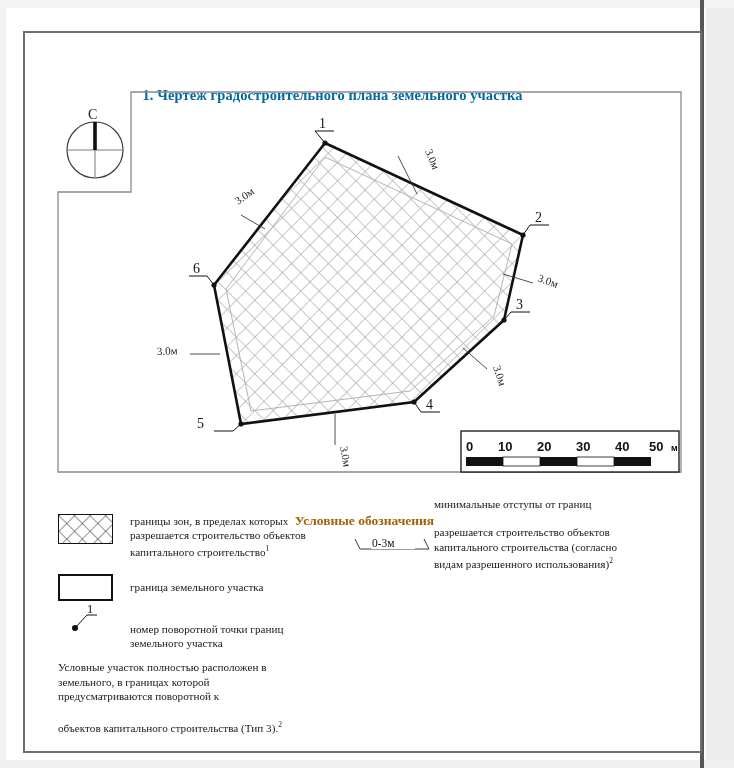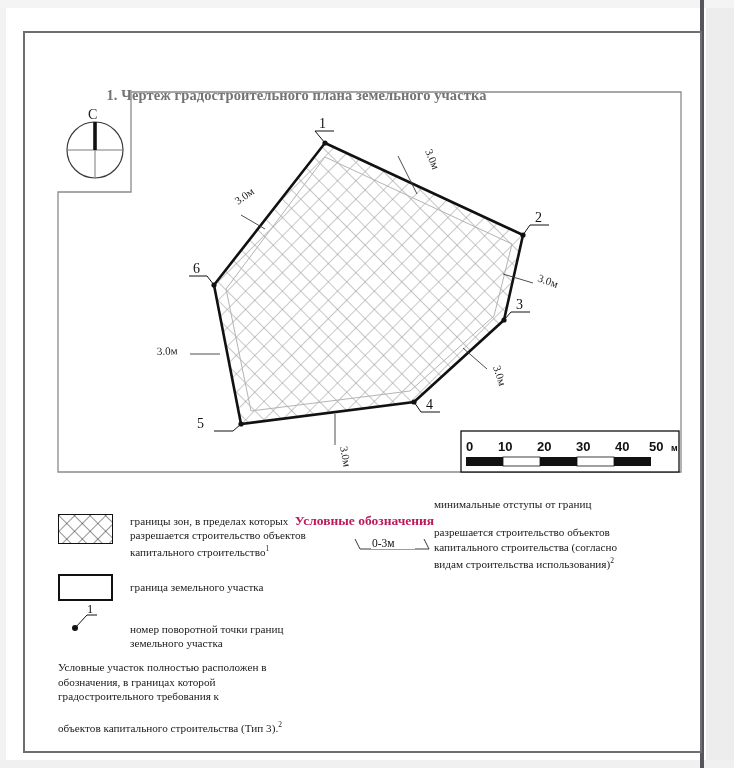--- a/index.html
+++ b/index.html
@@ -25,32 +25,33 @@
   #spine{
     position:absolute;left:700px;top:0;width:4px;height:768px;
     background:#55555a;
   }
   #topband{position:absolute;left:0;top:0;width:734px;height:8px;background:#f4f4f4;}
   #bottomband{position:absolute;left:0;top:760px;width:734px;height:8px;background:#f0f0f0;}
 
   .title{
     position:absolute;left:0;top:54px;width:543px;
     text-align:center;
-    font-weight:bold;font-size:14.5px;color:#737373;
+    font-weight:bold;font-size:14.5px;color:#0369a1;
     letter-spacing:.1px;
+    padding-left:36px;
   }
 
   
   #drawwrap{position:absolute;left:0px;top:0px;width:679px;height:722px;}
   #drawsvg{position:absolute;left:0;top:0;}
 
   
   .legend-title{
     position:absolute;left:0px;top:480px;width:679px;text-align:center;
-    font-weight:bold;font-size:13.5px;color:#be185d;
+    font-weight:bold;font-size:13.5px;color:#a16207;
   }
   .lg-text{
     position:absolute;font-size:11.2px;color:#1a1a1a;line-height:14.2px;
   }
   .lg-text sup{font-size:7.5px;vertical-align:super;}
   .note{
     position:absolute;left:33px;top:627px;width:330px;
     font-size:11.2px;color:#1a1a1a;line-height:14.6px;
   }
   .note sup{font-size:7.5px;}
@@ -208,27 +209,27 @@
 
     <div class="lg-text" style="left:105px;top:547px;width:245px;">
       <span>граница земельного участка</span>
     </div>
 
     <div class="lg-text" style="left:409px;top:464px;width:255px;">
       <span>минимальные отступы от границ</span><br>
       <br>
       <span>разрешается строительство объектов</span><br>
       <span>капитального строительства (согласно</span><br>
-      <span>видам строительства использования)</span><sup>2</sup>
+      <span>видам разрешенного использования)</span><sup>2</sup>
     </div>
 
     <div class="note">
       <span>Условные участок полностью расположен в</span><br>
-      <span>обозначения, в границах которой</span><br>
-      <span>градостроительного требования к</span><br>
+      <span>земельного, в границах которой</span><br>
+      <span>предусматриваются поворотной к</span><br>
       <br>
       <span>объектов капитального строительства (Тип 3).</span><sup>2</sup>
     </div>
 
     <div style="position:absolute;left:63px;top:74px;font-size:14px;color:#222;">С</div>
 
   </div>
 </div>
 
 </body></html>

